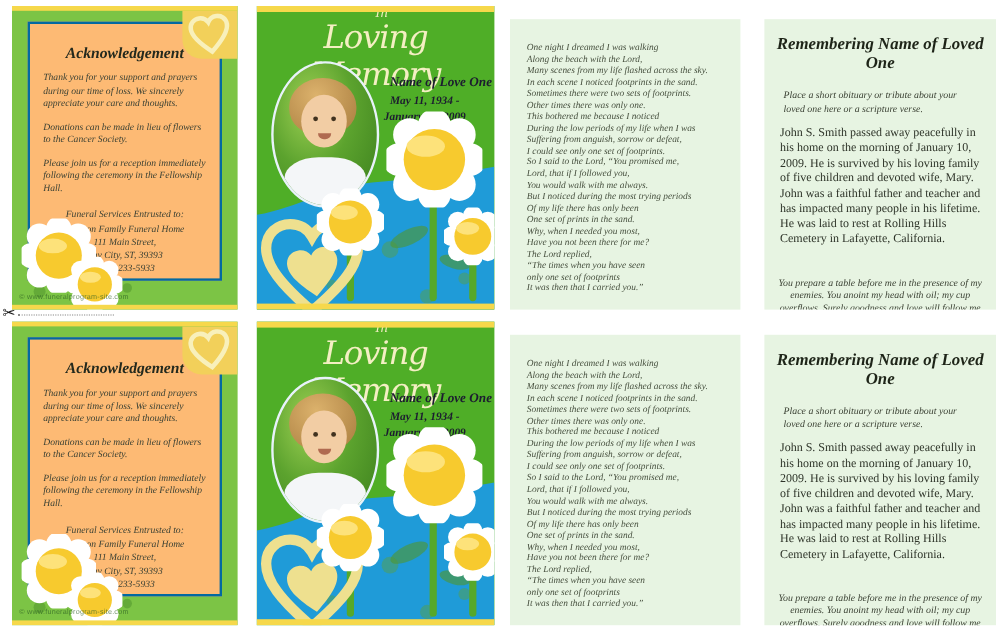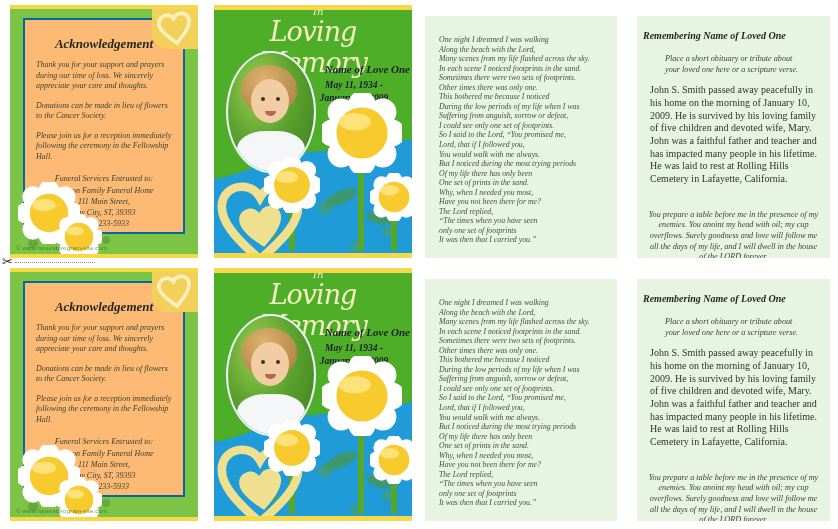--- a/index.html
+++ b/index.html
@@ -58,23 +58,23 @@
   .leaf{position:absolute;background:rgba(80,150,45,.6);border-radius:50%;z-index:2;}
   .bdot{position:absolute;border-radius:50%;background:rgba(90,160,60,.45);z-index:1;}
   .m-daisy{position:absolute;z-index:3;}
   .m-heart{position:absolute;left:-4px;top:176px;z-index:2;}
 
   
   .card3{left:425px;top:11px;width:192px;height:242px;background:#e7f4e2;}
   .card4{left:637px;top:11px;width:193px;height:242px;background:#e7f4e2;}
   .poem{padding:19px 8px 0 14px;font-size:7.8px;font-style:italic;line-height:9.55px;
         color:#47503f;}
-  .c4-title{margin:14px 6px 0;font-size:10px;font-weight:bold;
+  .c4-title{margin:14px 6px 0;text-align:center;font-size:14px;font-weight:bold;
             font-style:italic;color:#1e2418;}
-  .c4-instr{margin:12px 0 0;padding:0 28px;font-size:8.2px;font-style:italic;
+  .c4-instr{margin:12px 0 0;padding:0 16px;font-size:8.2px;font-style:italic;
             line-height:1.35;color:#3a4033;}
   .c4-obit{margin:9px 0 0;padding:0 13px;font-size:10px;line-height:1.27;color:#2e3429;}
   .c4-scrip{margin:24px 0 0;padding:0 10px;text-align:center;font-size:8.2px;
             font-style:italic;line-height:1.3;color:#3a4033;}
   .c4-psalm{margin:11px 0 0;text-align:right;font-size:8.2px;font-style:italic;color:#3a4033;}
 
   
   .cutline{position:absolute;left:2px;top:255px;height:14px;display:flex;
            align-items:center;z-index:10;}
   .cut-glyph{font-size:13px;color:#1c1c1c;line-height:14px;font-family:"DejaVu Sans",sans-serif;}

